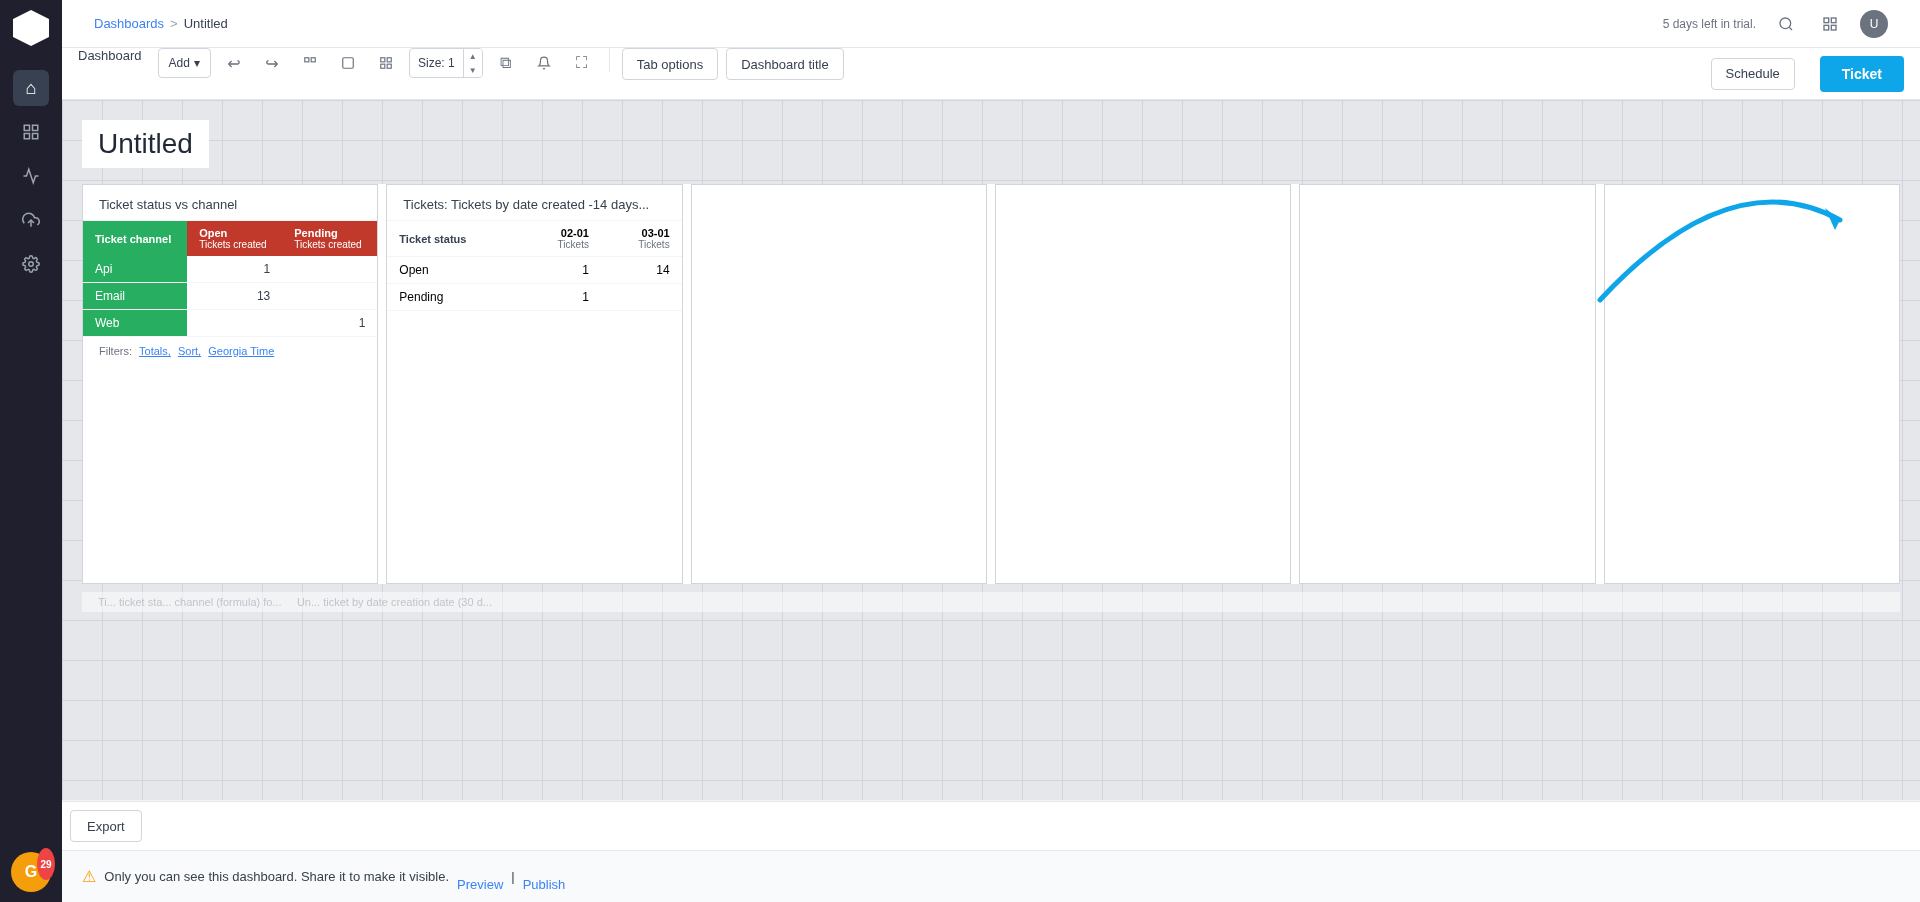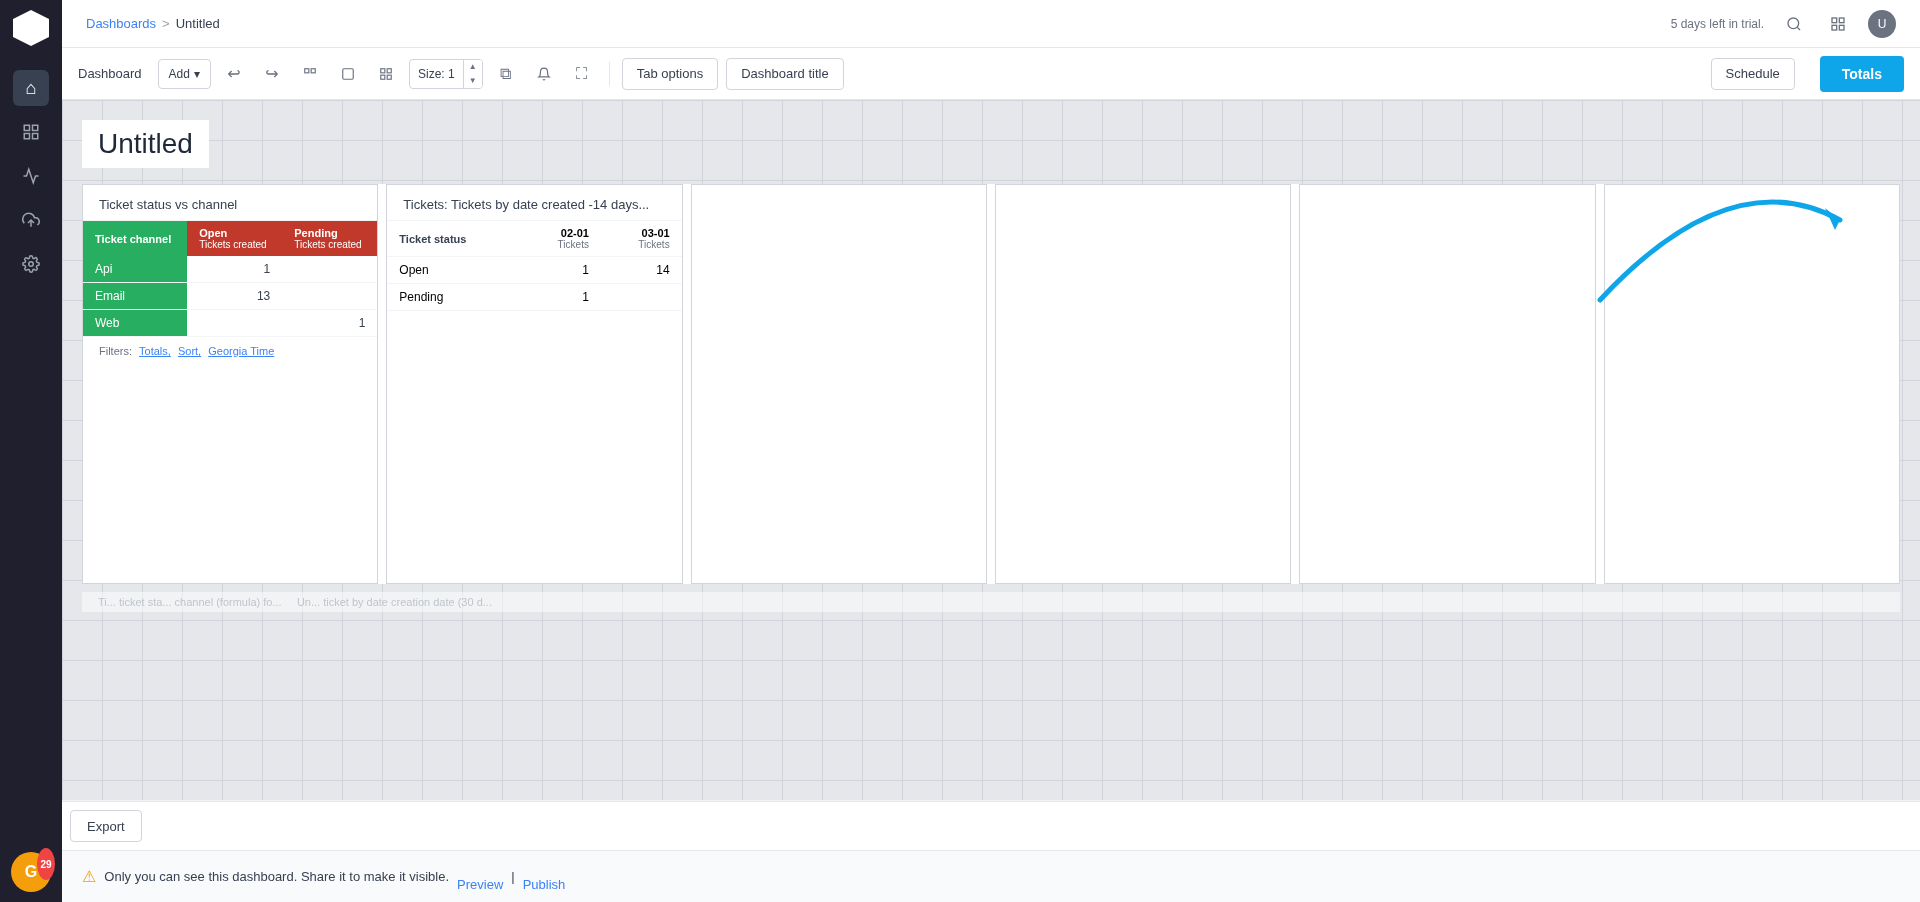--- a/index.html
+++ b/index.html
@@ -74,21 +74,21 @@
       height: 902px;
       overflow: hidden;
     }
 
     
     .topnav {
       background: #fff;
       height: 48px;
       display: flex;
       align-items: center;
-      padding: 0 24px;
+      padding: 0 32px;
       border-bottom: 1px solid #e5e7eb;
       gap: 8px;
       flex-shrink: 0;
     }
     .breadcrumb {
       display: flex;
       align-items: center;
       gap: 6px;
       font-size: 13px;
     }
@@ -124,21 +124,20 @@
       color: #fff;
       font-size: 12px;
       cursor: pointer;
     }
 
     
     .toolbar {
       background: #fff;
       height: 52px;
       display: flex;
-      align-items: center;
       padding: 0 16px;
       border-bottom: 1px solid #e5e7eb;
       gap: 8px;
       flex-shrink: 0;
     }
     .toolbar-section-label {
       font-size: 13px;
       color: #374151;
       font-weight: 500;
       margin-right: 8px;
@@ -532,21 +531,21 @@
     </button>
     <button class="toolbar-icon-btn">⛶</button>
 
     <div class="toolbar-divider"></div>
 
     <button class="tab-options-btn">Tab options</button>
     <button class="dashboard-title-btn">Dashboard title</button>
 
     <div class="toolbar-right">
       <button class="schedule-btn">Schedule</button>
-      <button class="share-btn">Totals</button>
+      <button class="share-btn">Ticket</button>
     </div>
   </div>
 
   <div class="canvas-area">
     <div class="canvas-scroll">
       <div class="dashboard-grid">
 
         
         <svg class="arrow-annotation" width="300" height="200" viewBox="0 0 300 200">
           <path d="M 20 160 Q 150 20 260 80" stroke="#0ea5e9" stroke-width="5" fill="none" stroke-linecap="round"></path>

